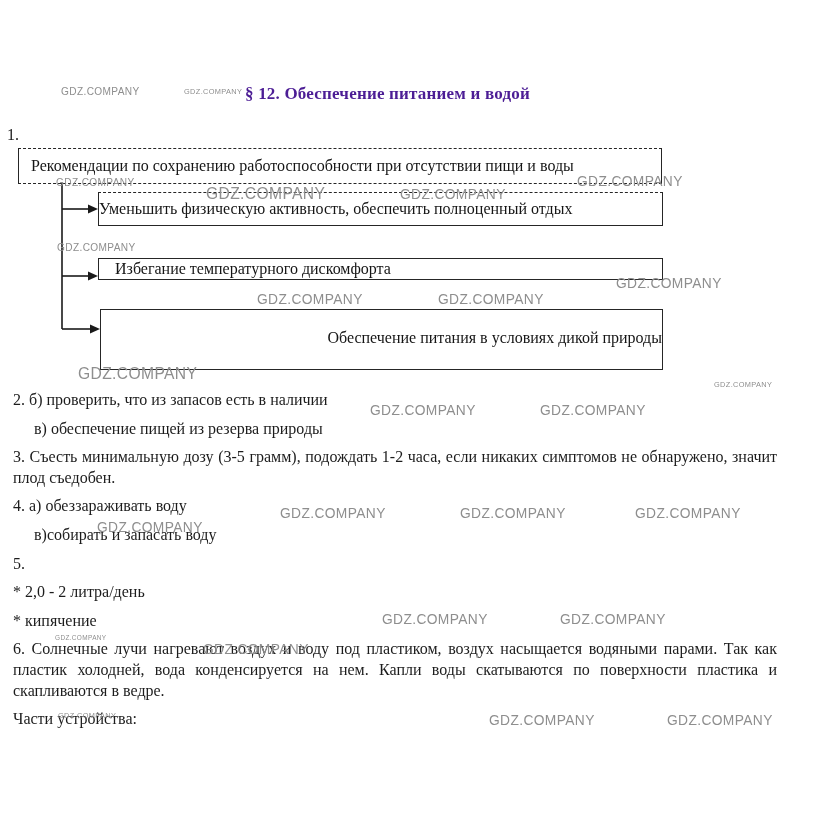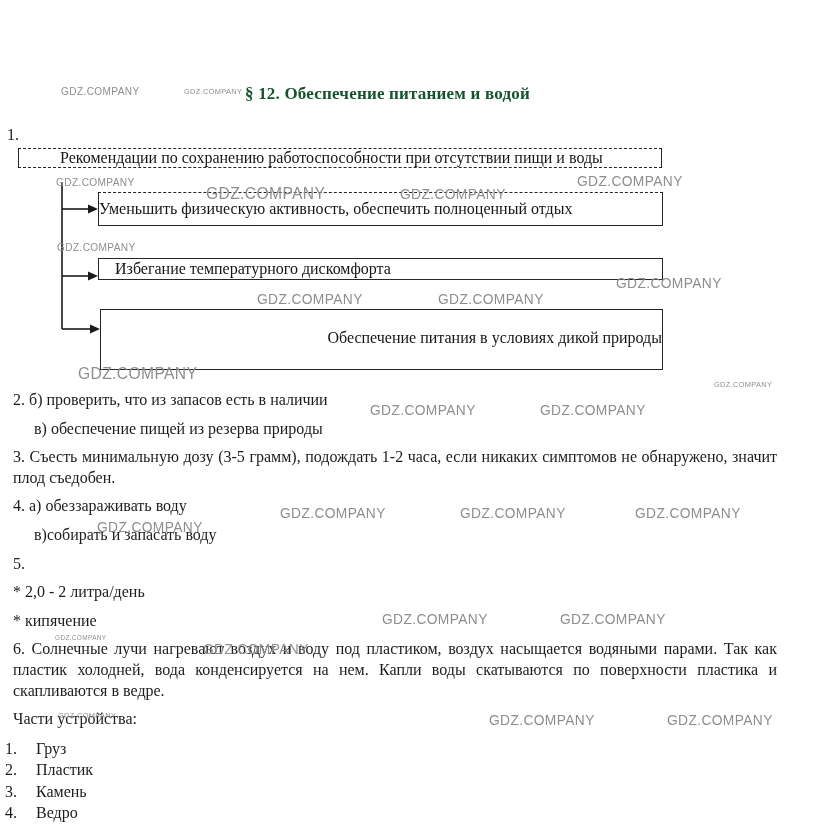--- a/index.html
+++ b/index.html
@@ -22,41 +22,41 @@
     transform:scaleX(.92);
     transform-origin:left top;
     line-height:1;
   }
   
   .title{
     position:absolute;left:245px;top:84px;
     margin:0;
     font-size:17px;font-weight:bold;
     letter-spacing:.2px;
-    color:#14532d;
+    color:#4c1d95;
   }
   .q1-label{
     position:absolute;left:7px;top:126px;
     font-size:16px;
   }
   
   .fc-box{
     position:absolute;
     border:1.6px solid #262626;
     box-sizing:border-box;
     background:transparent;
     font-size:16px;
     color:#151515;
     z-index:2;
     display:flex;align-items:center;
   }
   .fc-root{
-    left:18px;top:148px;width:644px;height:20px;
+    left:18px;top:148px;width:644px;height:36px;
     border-top-style:dashed;border-bottom-style:dashed;
-    padding-left:41px;
+    padding-left:12px;
   }
   .fc-child1{
     left:98px;top:192px;width:565px;height:34px;
     border-top-style:dashed;
   }
   .fc-child2{
     left:98px;top:258px;width:565px;height:22px;
     padding-left:16px;
   }
   .fc-child3{
@@ -148,29 +148,15 @@
     <p>2. б) проверить, что из запасов есть в наличии</p>
     <p class="indent">в) обеспечение пищей из резерва природы</p>
     <p class="just">3. Съесть минимальную дозу (3-5 грамм), подождать 1-2 часа, если никаких симптомов не обнаружено, значит плод съедобен.</p>
     <p>4. а) обеззараживать воду</p>
     <p class="indent">в)собирать и запасать воду</p>
     <p>5.</p>
     <p>* 2,0 - 2 литра/день</p>
     <p>* кипячение</p>
     <p class="just">6. Солнечные лучи нагревают воздух и воду под пластиком, воздух насыщается водяными парами. Так как пластик холодней, вода конденсируется на нем. Капли воды скатываются по поверхности пластика и скапливаются в ведре.</p>
     <p>Части устройства:</p>
-    <ol class="parts-list">
-      <li>
-        <span class="num">1.</span><span class="lbl">Груз</span>
-      </li>
-      <li>
-        <span class="num">2.</span><span class="lbl">Пластик</span>
-      </li>
-      <li>
-        <span class="num">3.</span><span class="lbl">Камень</span>
-      </li>
-      <li>
-        <span class="num">4.</span><span class="lbl">Ведро</span>
-      </li>
-    </ol>
   </div>
 
 </div>
 
 </body></html>

